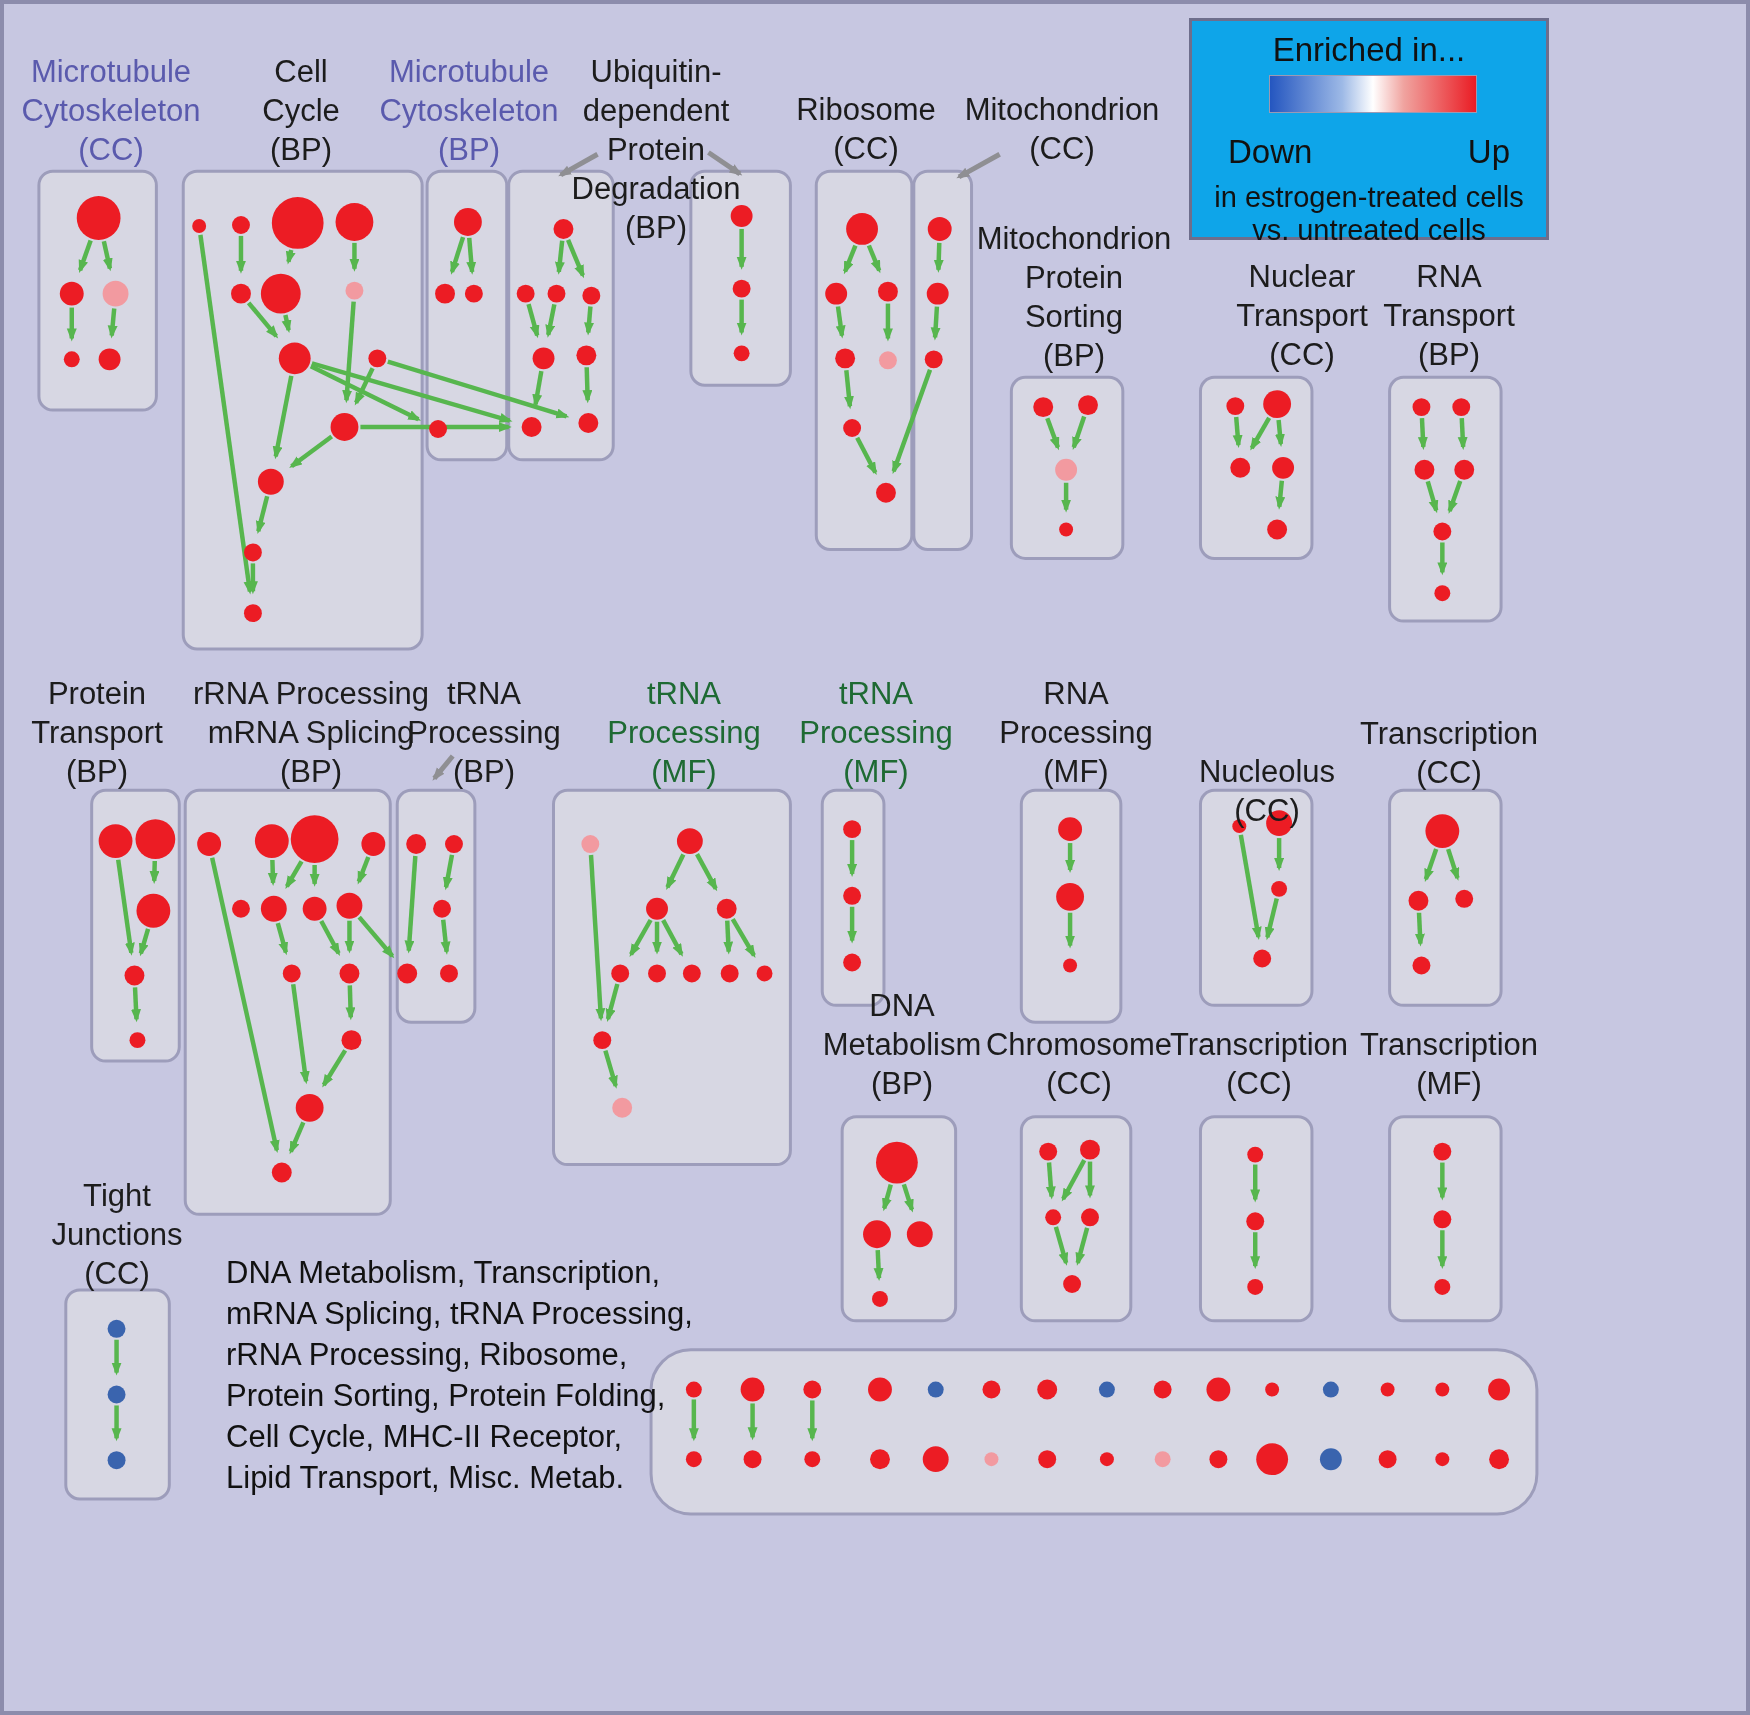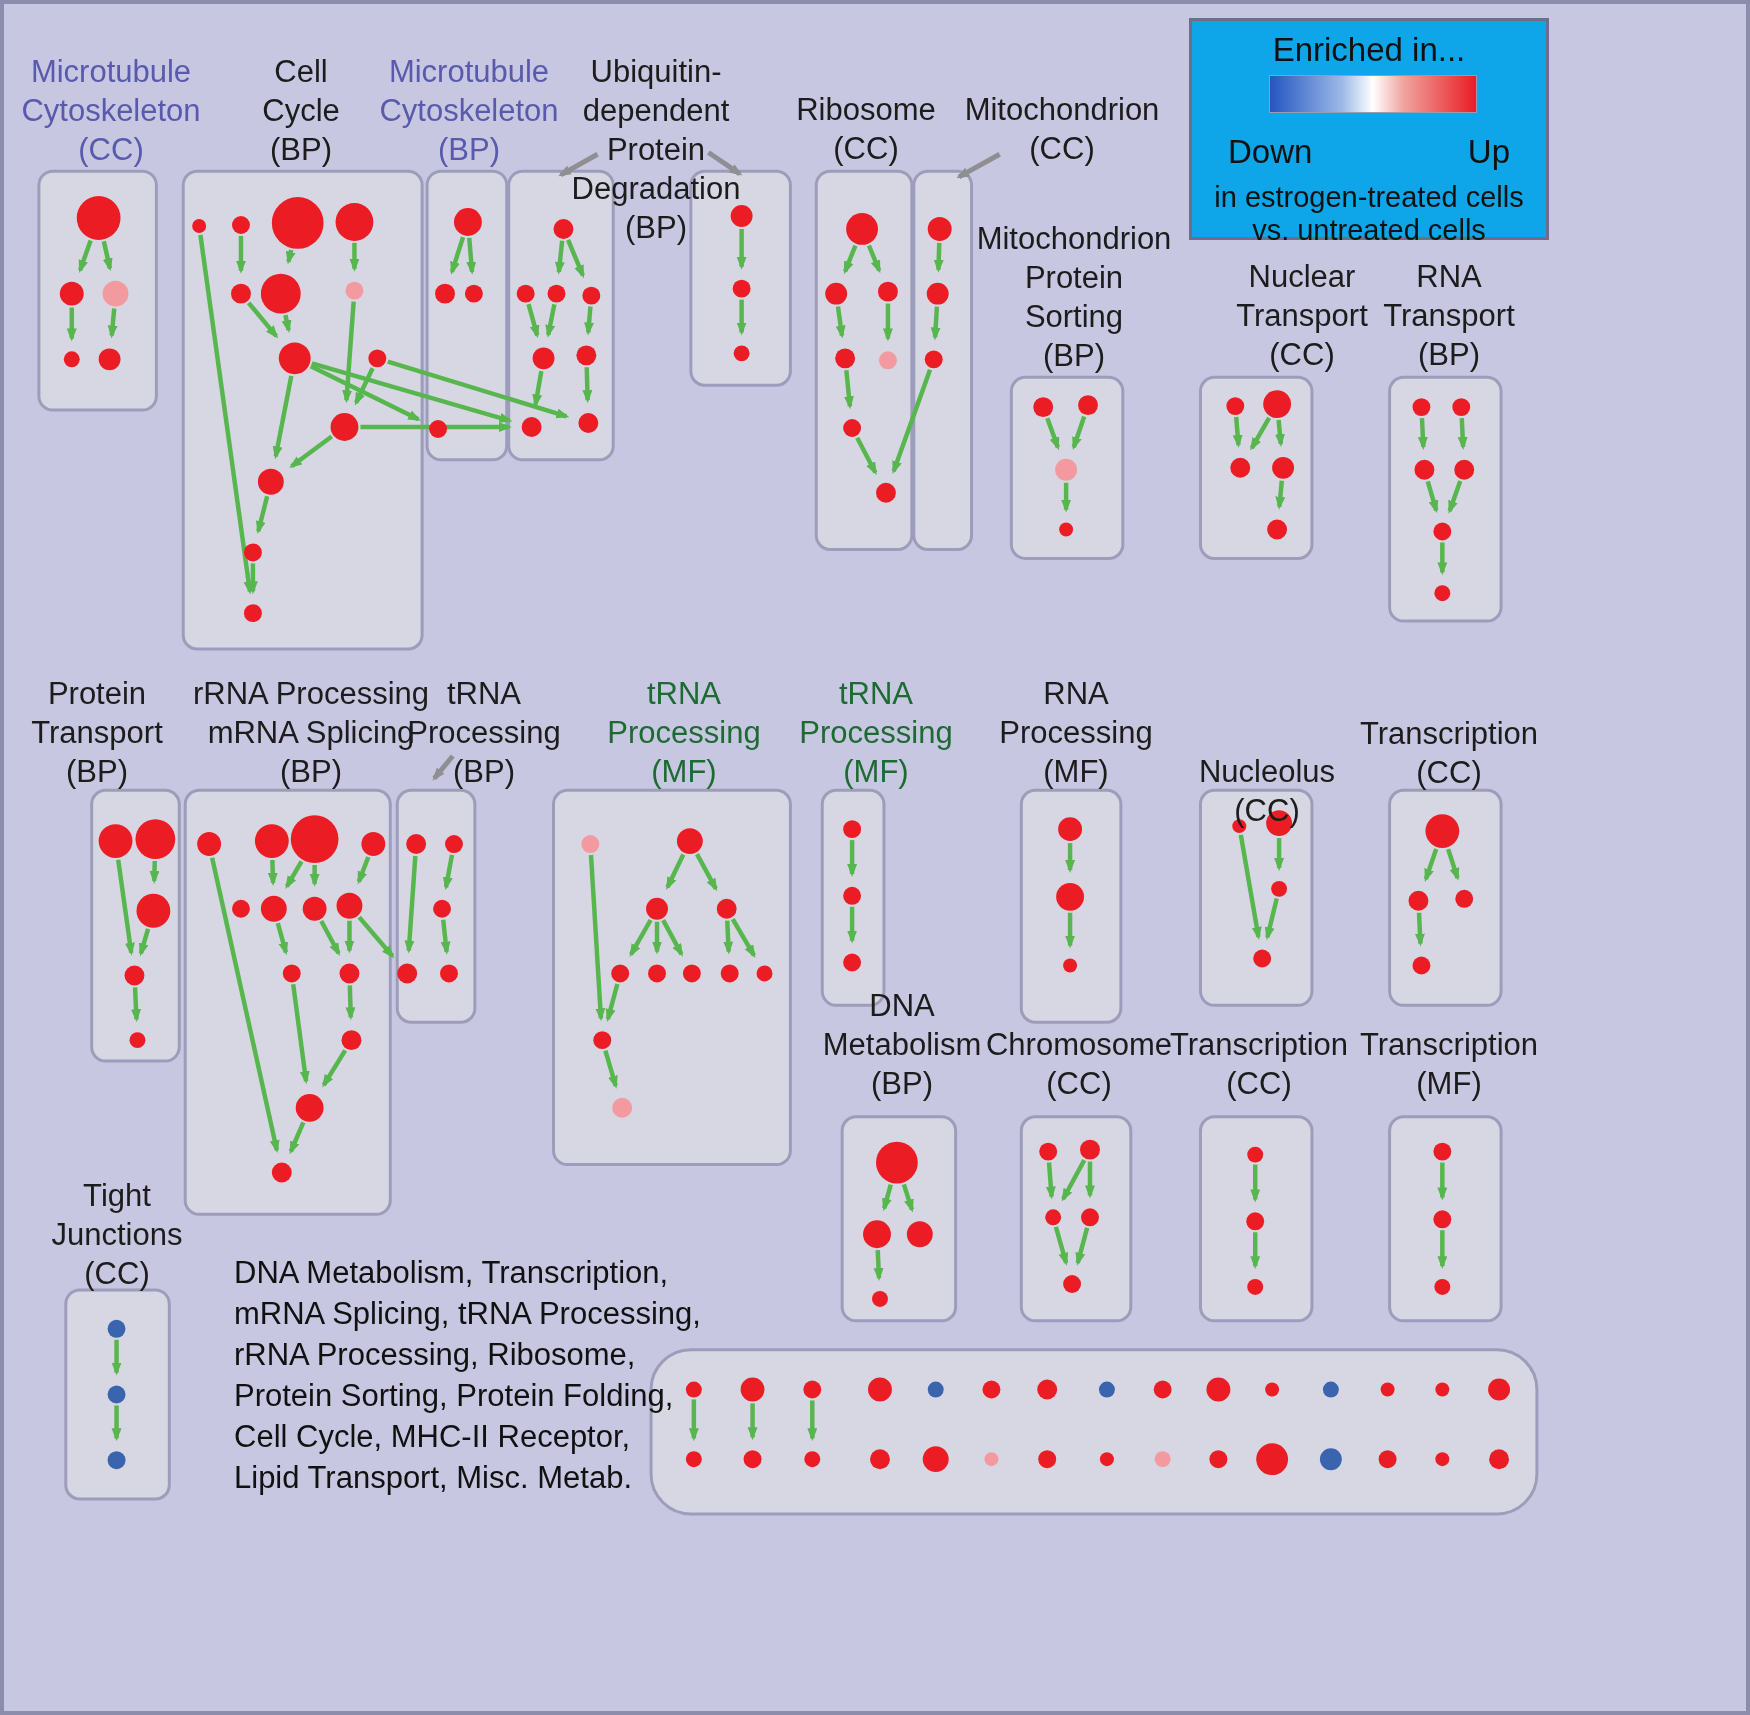--- a/index.html
+++ b/index.html
@@ -50,21 +50,20 @@
     position:absolute;top:160px;left:0;width:100%;
     font-size:29px;line-height:33px;
   }
   .footnote{
     position:absolute;
     left:222px;top:1248px;
     font-size:31px;line-height:41px;
     white-space:pre-line;
     color:#111;
     text-align:left;
-    margin-left:8px;
   }
 </style>
 </head>
 <body>
 
 <div id="canvas">
 
   <svg id="net" xmlns="http://www.w3.org/2000/svg" viewBox="0 0 1750 1715">
       <defs>
         <marker id="arrow-green" markerUnits="userSpaceOnUse" markerWidth="18" markerHeight="14" refX="10" refY="5" orient="auto">

